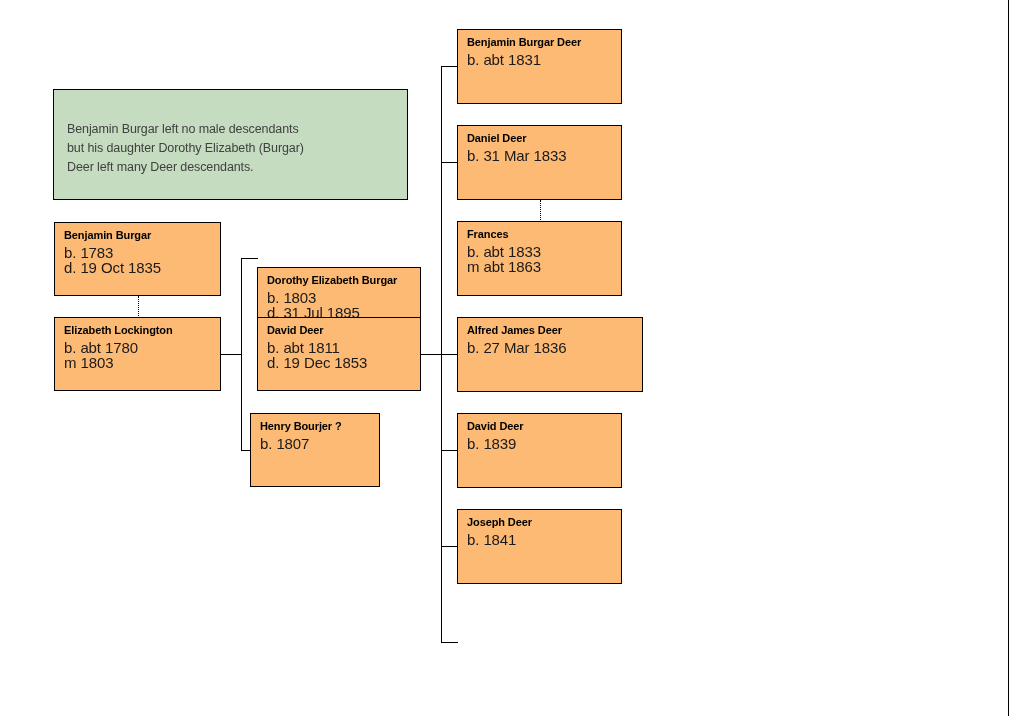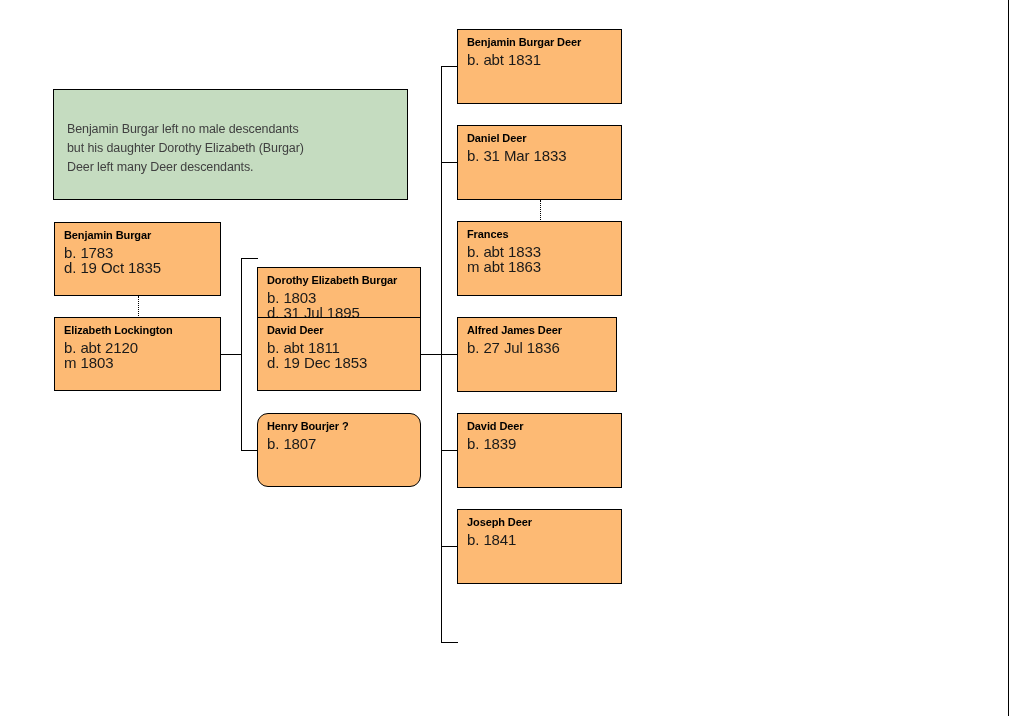--- a/index.html
+++ b/index.html
@@ -129,60 +129,60 @@
   <div class="conn-dotted" style="left:540px; top:200px; height:20px;"></div>
 
   <div class="person-box" style="left:54px; top:222px; width:167px; height:74px;">
     <div class="person-name">Benjamin Burgar</div>
     <div class="person-facts">b. 1783
 d. 19 Oct 1835</div>
   </div>
 
   <div class="person-box" style="left:54px; top:317px; width:167px; height:74px;text-decoration:underline;">
     <div class="person-name">Elizabeth Lockington</div>
-    <div class="person-facts">b. abt 2120
+    <div class="person-facts">b. abt 1780
 m 1803</div>
   </div>
 
   <div class="person-box" style="left:257px; top:222px; width:164px; height:74px;margin-top:45px;">
     <div class="person-name">Dorothy Elizabeth Burgar</div>
     <div class="person-facts">b. 1803
 d. 31 Jul 1895</div>
   </div>
 
   <div class="person-box" style="left:257px; top:317px; width:164px; height:74px;">
     <div class="person-name">David Deer</div>
     <div class="person-facts">b. abt 1811
 d. 19 Dec 1853</div>
   </div>
 
-  <div class="person-box" style="left:257px; top:413px; width:164px; height:74px;border-radius:11px;">
+  <div class="person-box" style="left:250px; top:413px; width:130px; height:74px;">
     <div class="person-name">Henry Bourjer ?</div>
     <div class="person-facts">b. 1807</div>
   </div>
 
   <div class="person-box" style="left:457px; top:29px; width:165px; height:75px;">
     <div class="person-name">Benjamin Burgar Deer</div>
     <div class="person-facts">b. abt 1831</div>
   </div>
 
   <div class="person-box" style="left:457px; top:125px; width:165px; height:75px;padding-left:20px;">
     <div class="person-name">Daniel Deer</div>
     <div class="person-facts">b. 31 Mar 1833</div>
   </div>
 
   <div class="person-box" style="left:457px; top:221px; width:165px; height:75px;">
     <div class="person-name">Frances</div>
     <div class="person-facts">b. abt 1833
 m abt 1863</div>
   </div>
 
-  <div class="person-box" style="left:457px; top:317px; width:160px; height:75px;">
+  <div class="person-box" style="left:457px; top:317px; width:186px; height:75px;">
     <div class="person-name">Alfred James Deer</div>
-    <div class="person-facts">b. 27 Jul 1836</div>
+    <div class="person-facts">b. 27 Mar 1836</div>
   </div>
 
   <div class="person-box" style="left:457px; top:413px; width:165px; height:75px;">
     <div class="person-name">David Deer</div>
     <div class="person-facts">b. 1839</div>
   </div>
 
   <div class="person-box" style="left:457px; top:509px; width:165px; height:75px;">
     <div class="person-name">Joseph Deer</div>
     <div class="person-facts">b. 1841</div>

